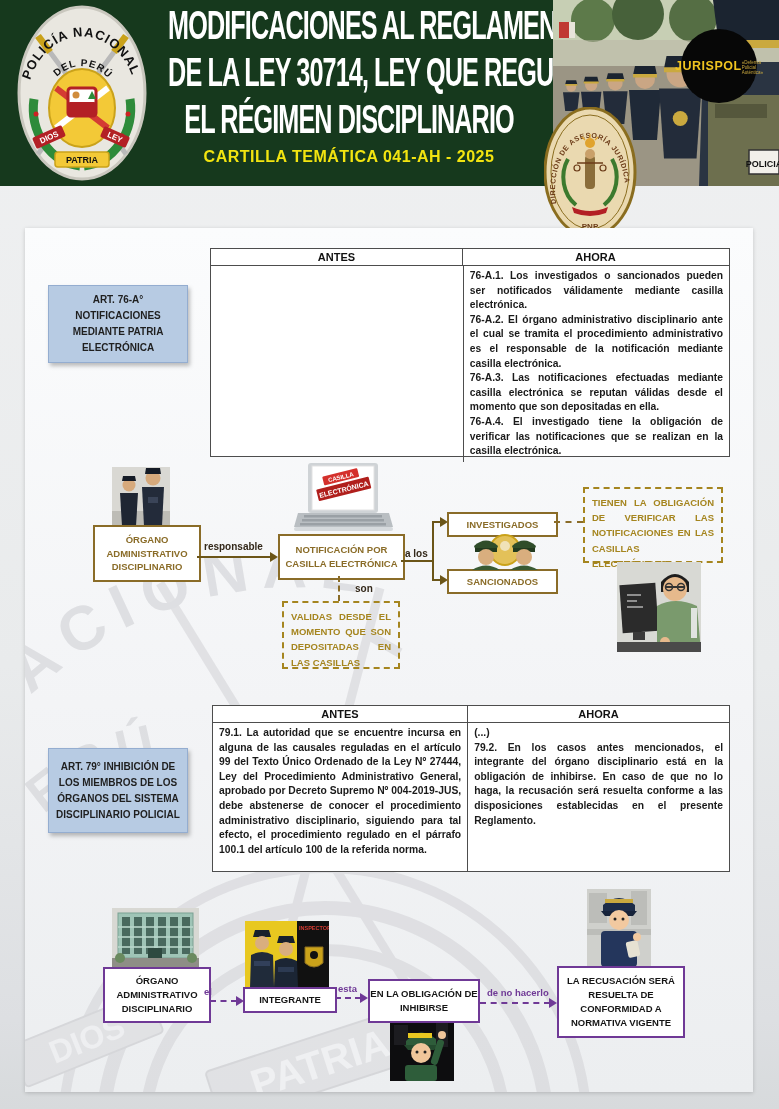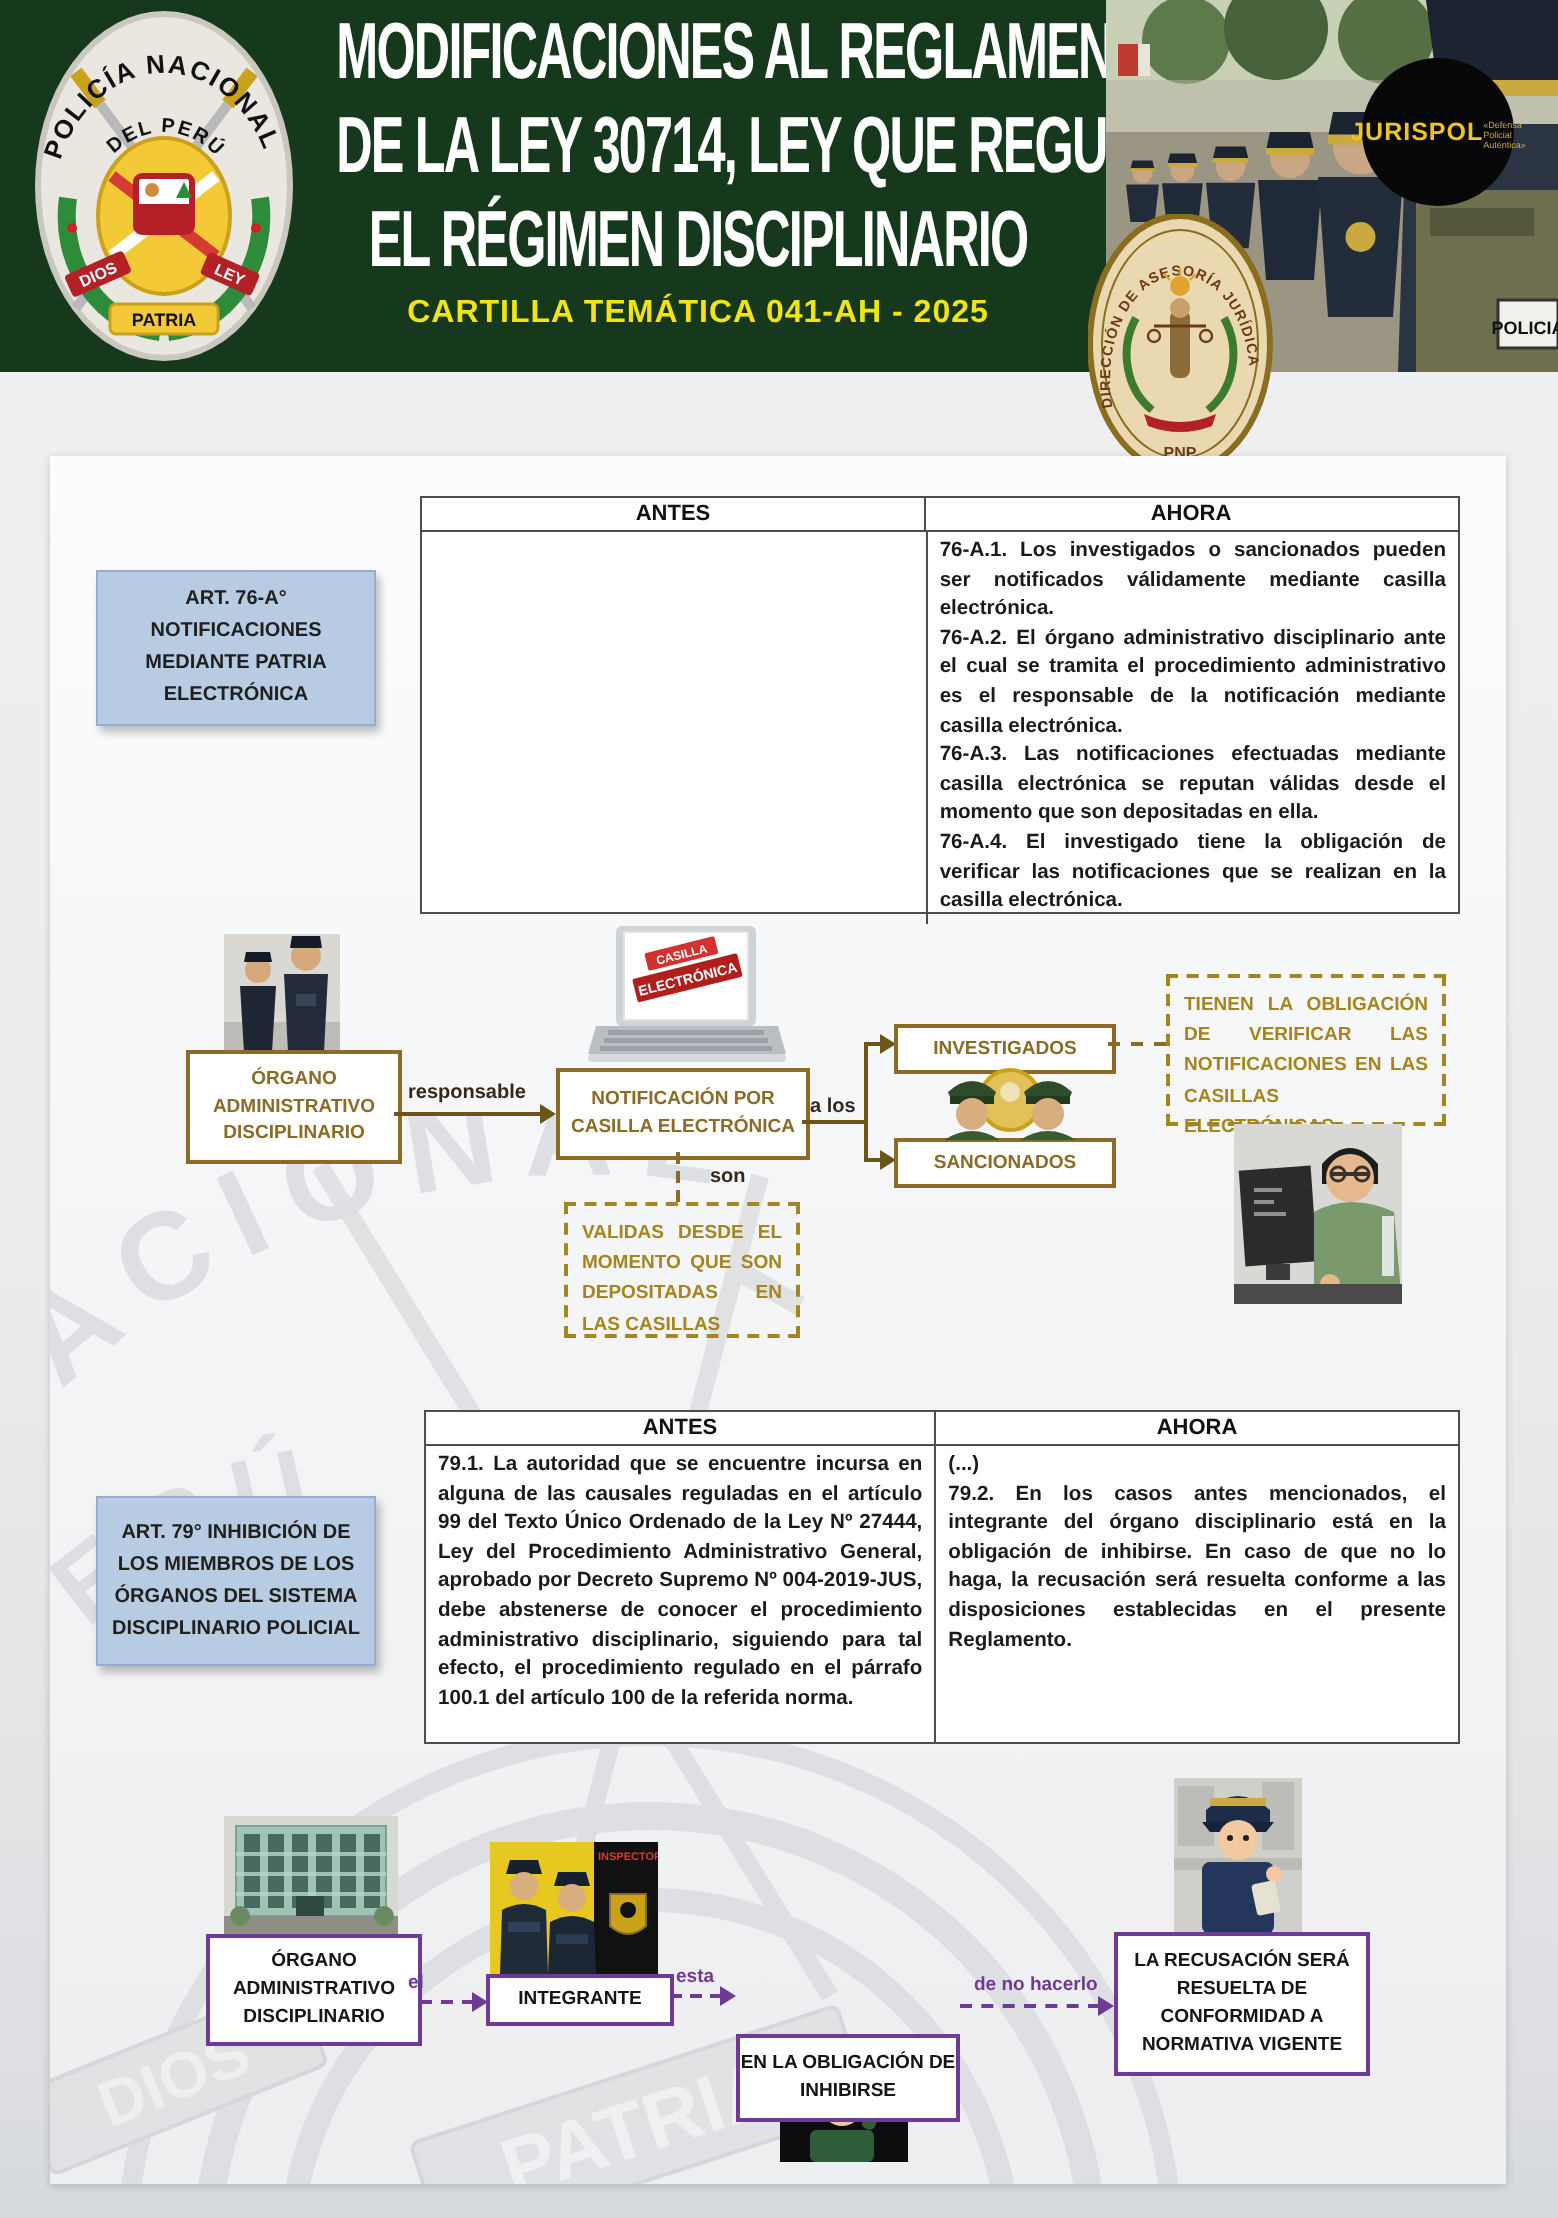--- a/index.html
+++ b/index.html
@@ -464,21 +464,21 @@
   <div class="hdashp" style="left:210px;top:1000px;width:27px;"></div>
   <div class="arr-rp" style="left:236px;top:996px;"></div>
 
   <div class="pbox" style="left:243px;top:987px;width:90px;height:22px;">
     <span>INTEGRANTE</span>
   </div>
   <div class="flabel2" style="left:338px;top:983px;">esta</div>
   <div class="hdashp" style="left:335px;top:997px;width:26px;"></div>
   <div class="arr-rp" style="left:360px;top:993px;"></div>
 
-  <div class="pbox" style="left:368px;top:1017px;width:108px;height:40px;justify-content:flex-end;">
+  <div class="pbox" style="left:368px;top:979px;width:108px;height:40px;justify-content:flex-end;">
     <span>EN LA OBLIGACIÓN DE INHIBIRSE</span>
   </div>
   <div class="flabel2" style="left:487px;top:987px;">de no hacerlo</div>
   <div class="hdashp" style="left:480px;top:1002px;width:70px;"></div>
   <div class="arr-rp" style="left:549px;top:998px;"></div>
 
   <div class="pbox" style="left:557px;top:966px;width:124px;height:68px;">
     <span>LA RECUSACIÓN SERÁ RESUELTA DE CONFORMIDAD A NORMATIVA VIGENTE</span>
   </div>
 

